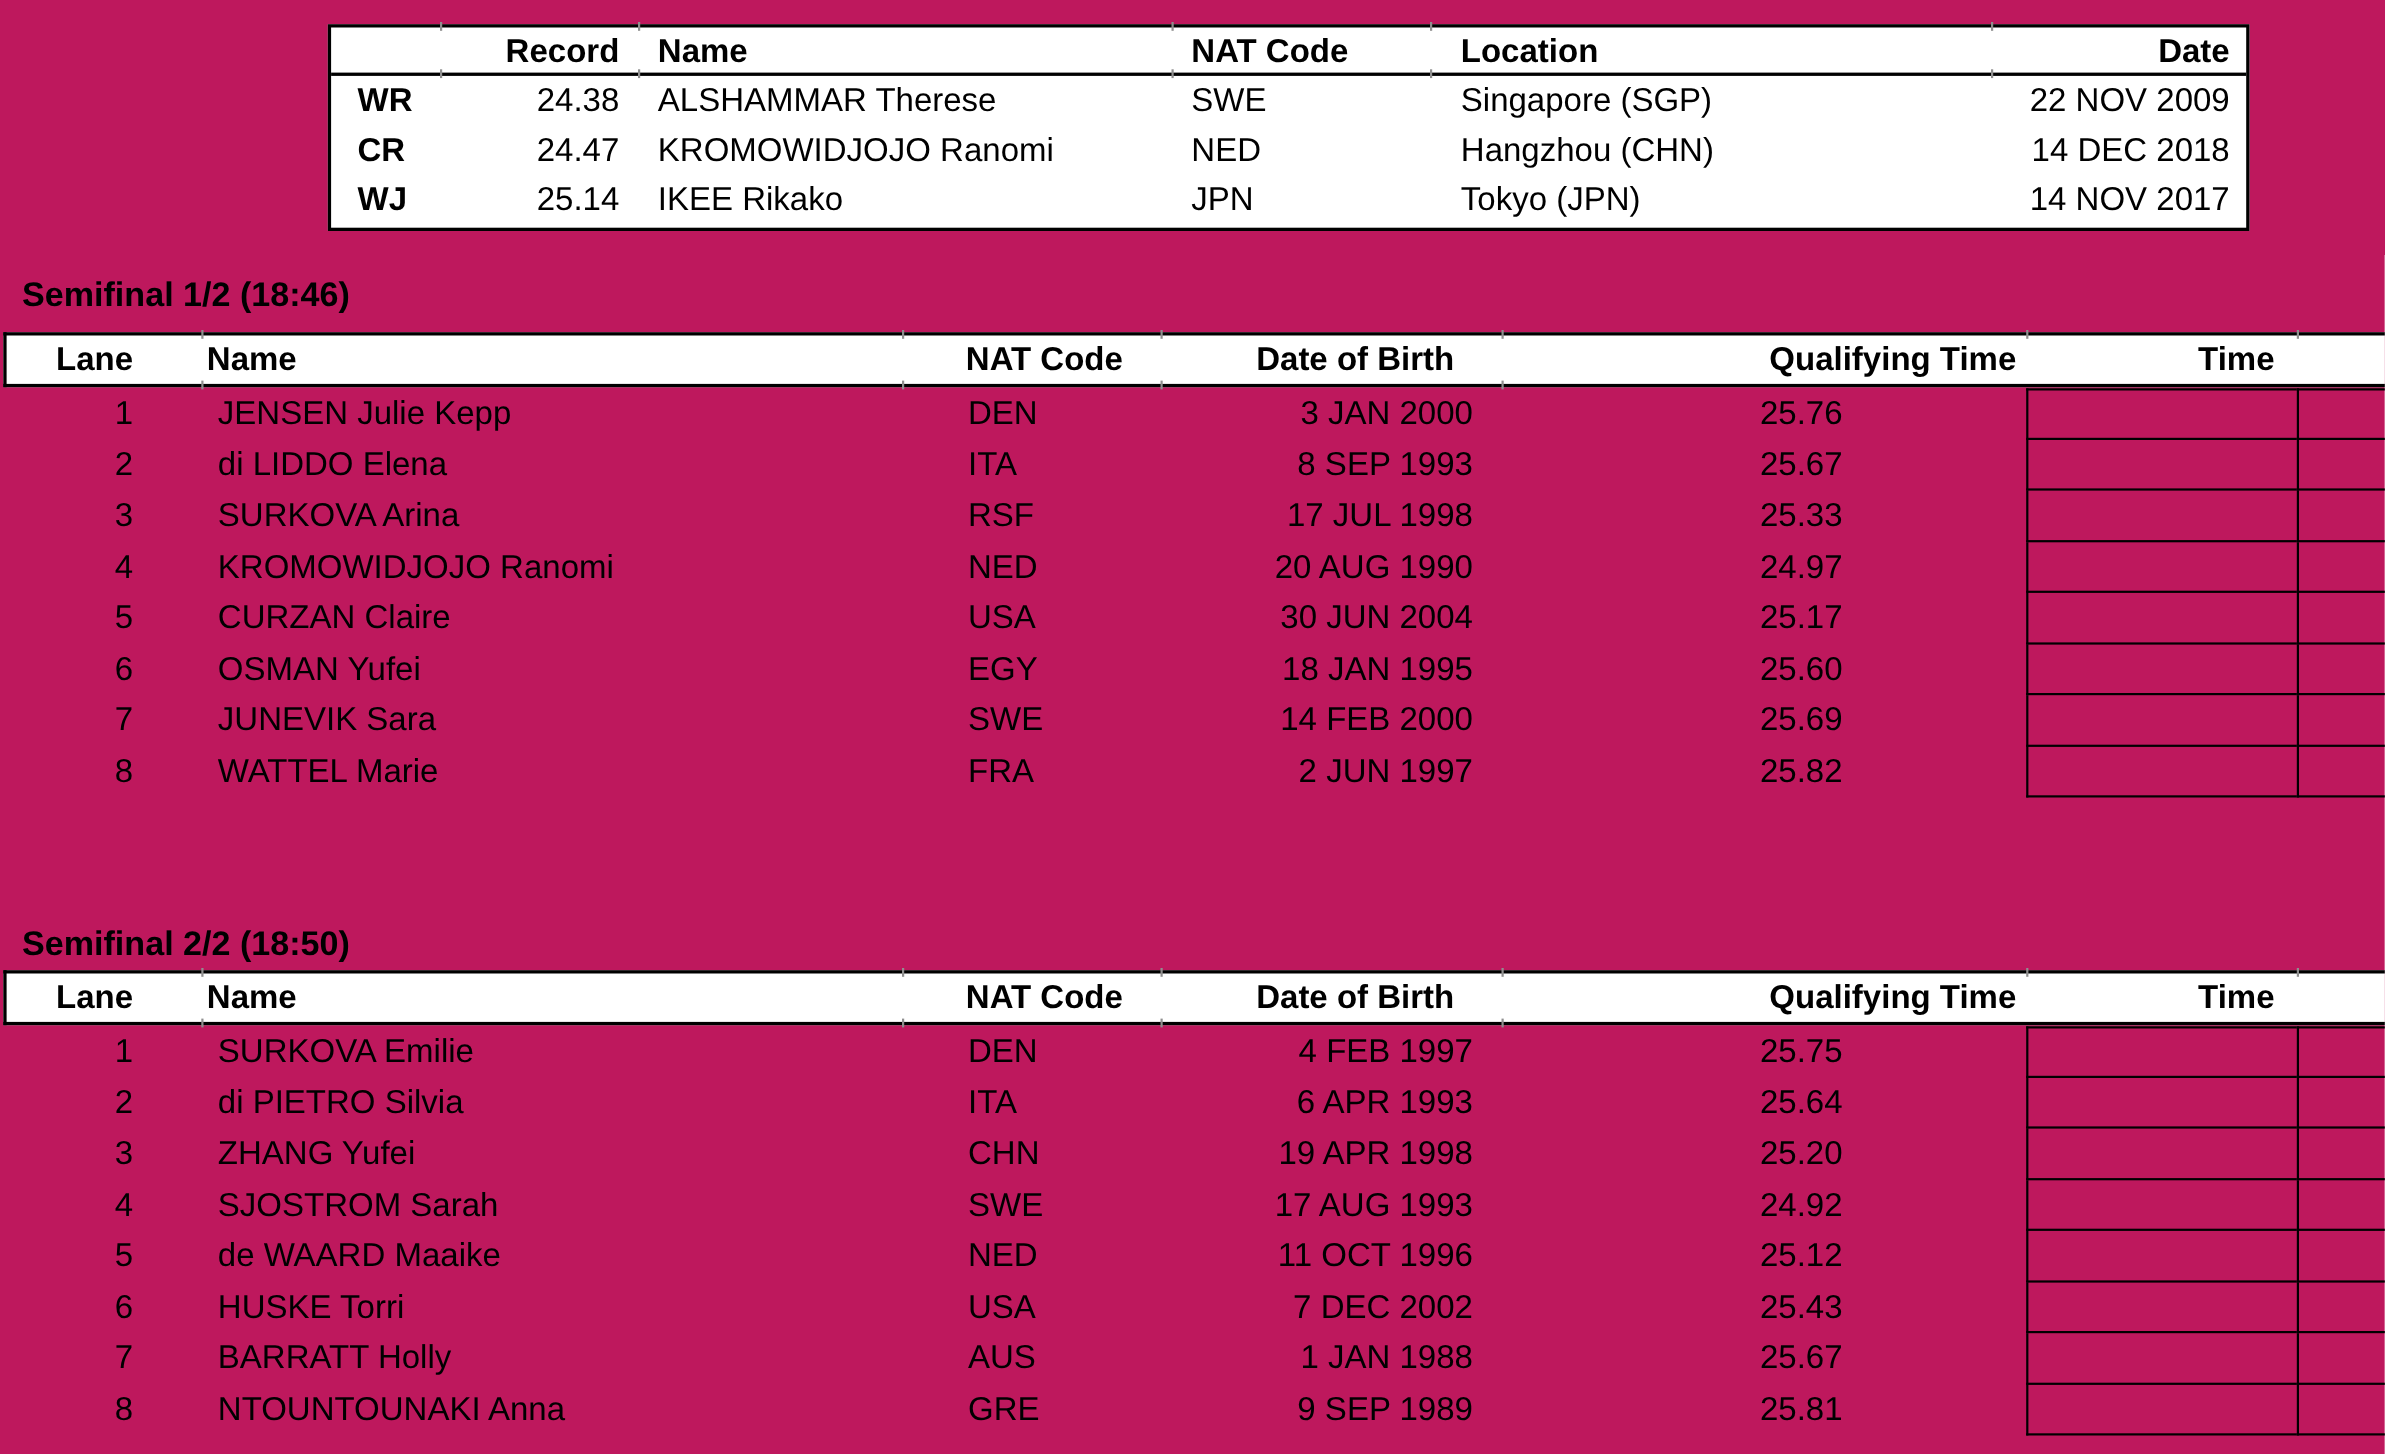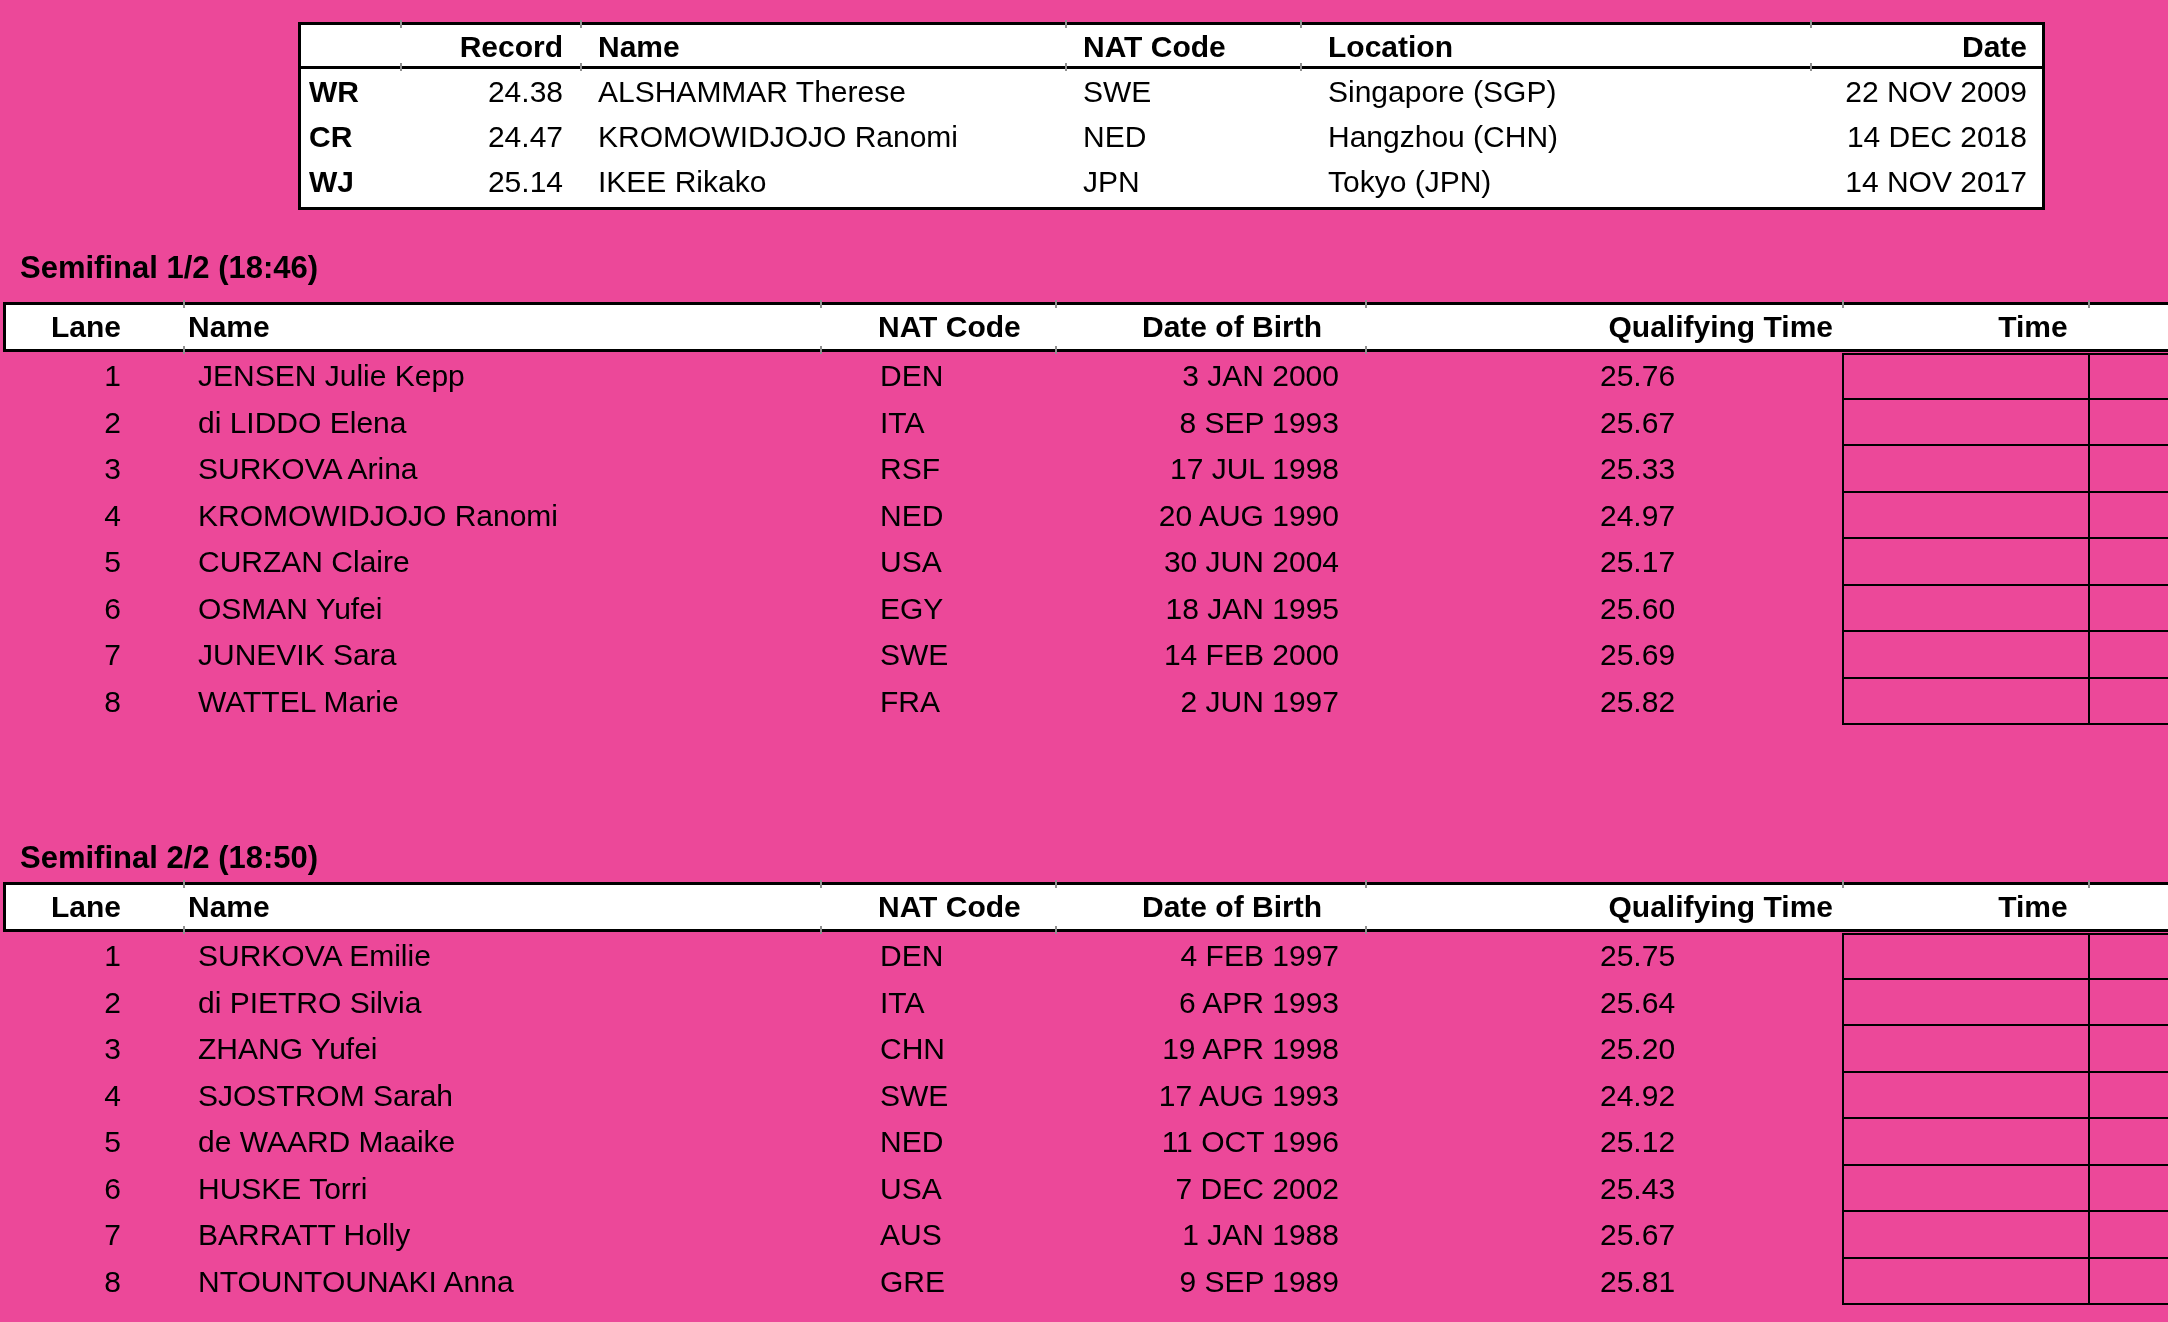--- a/index.html
+++ b/index.html
@@ -3,31 +3,31 @@
 <meta charset="utf-8">
 <style>
   * { box-sizing: border-box; margin: 0; padding: 0; }
   html, body { background: #fff; }
   body {
     width: 2168px; height: 1322px;
     overflow: hidden; position: relative;
     font-family: "Liberation Sans", "DejaVu Sans", sans-serif;
     color: #000; font-size: 30px;
   }
-  .page { position: absolute; inset: 0; background: #ec4899; }
+  .page { position: absolute; inset: 0; background: #be185d; }
 
   
   .records {
     position: absolute; left: 298px; top: 22px;
     width: 1747px; height: 188px;
     border: 3px solid #000; background: #fff;
   }
   .rec-head { display: flex; height: 44px; line-height: 44px; font-weight: bold; border-bottom: 3px solid #000; position: relative; }
   .rec-row  { display: flex; height: 45px; line-height: 45px; position: relative; }
-  .rc1 { width: 102px; padding-left: 8px; font-weight: bold; }
+  .rc1 { width: 102px; padding-left: 24px; font-weight: bold; }
   .rc2 { width: 160px; text-align: right; }
   .rc3 { width: 508px; padding-left: 35px; }
   .rc4 { width: 245px; padding-left: 12px; }
   .rc5 { width: 480px; padding-left: 12px; }
   .rc6 { flex: 1; text-align: right; padding-right: 15px; }
 
   
   .sf-title {
     position: absolute; left: 20px;
     font-size: 31px; font-weight: bold; line-height: 40px;

